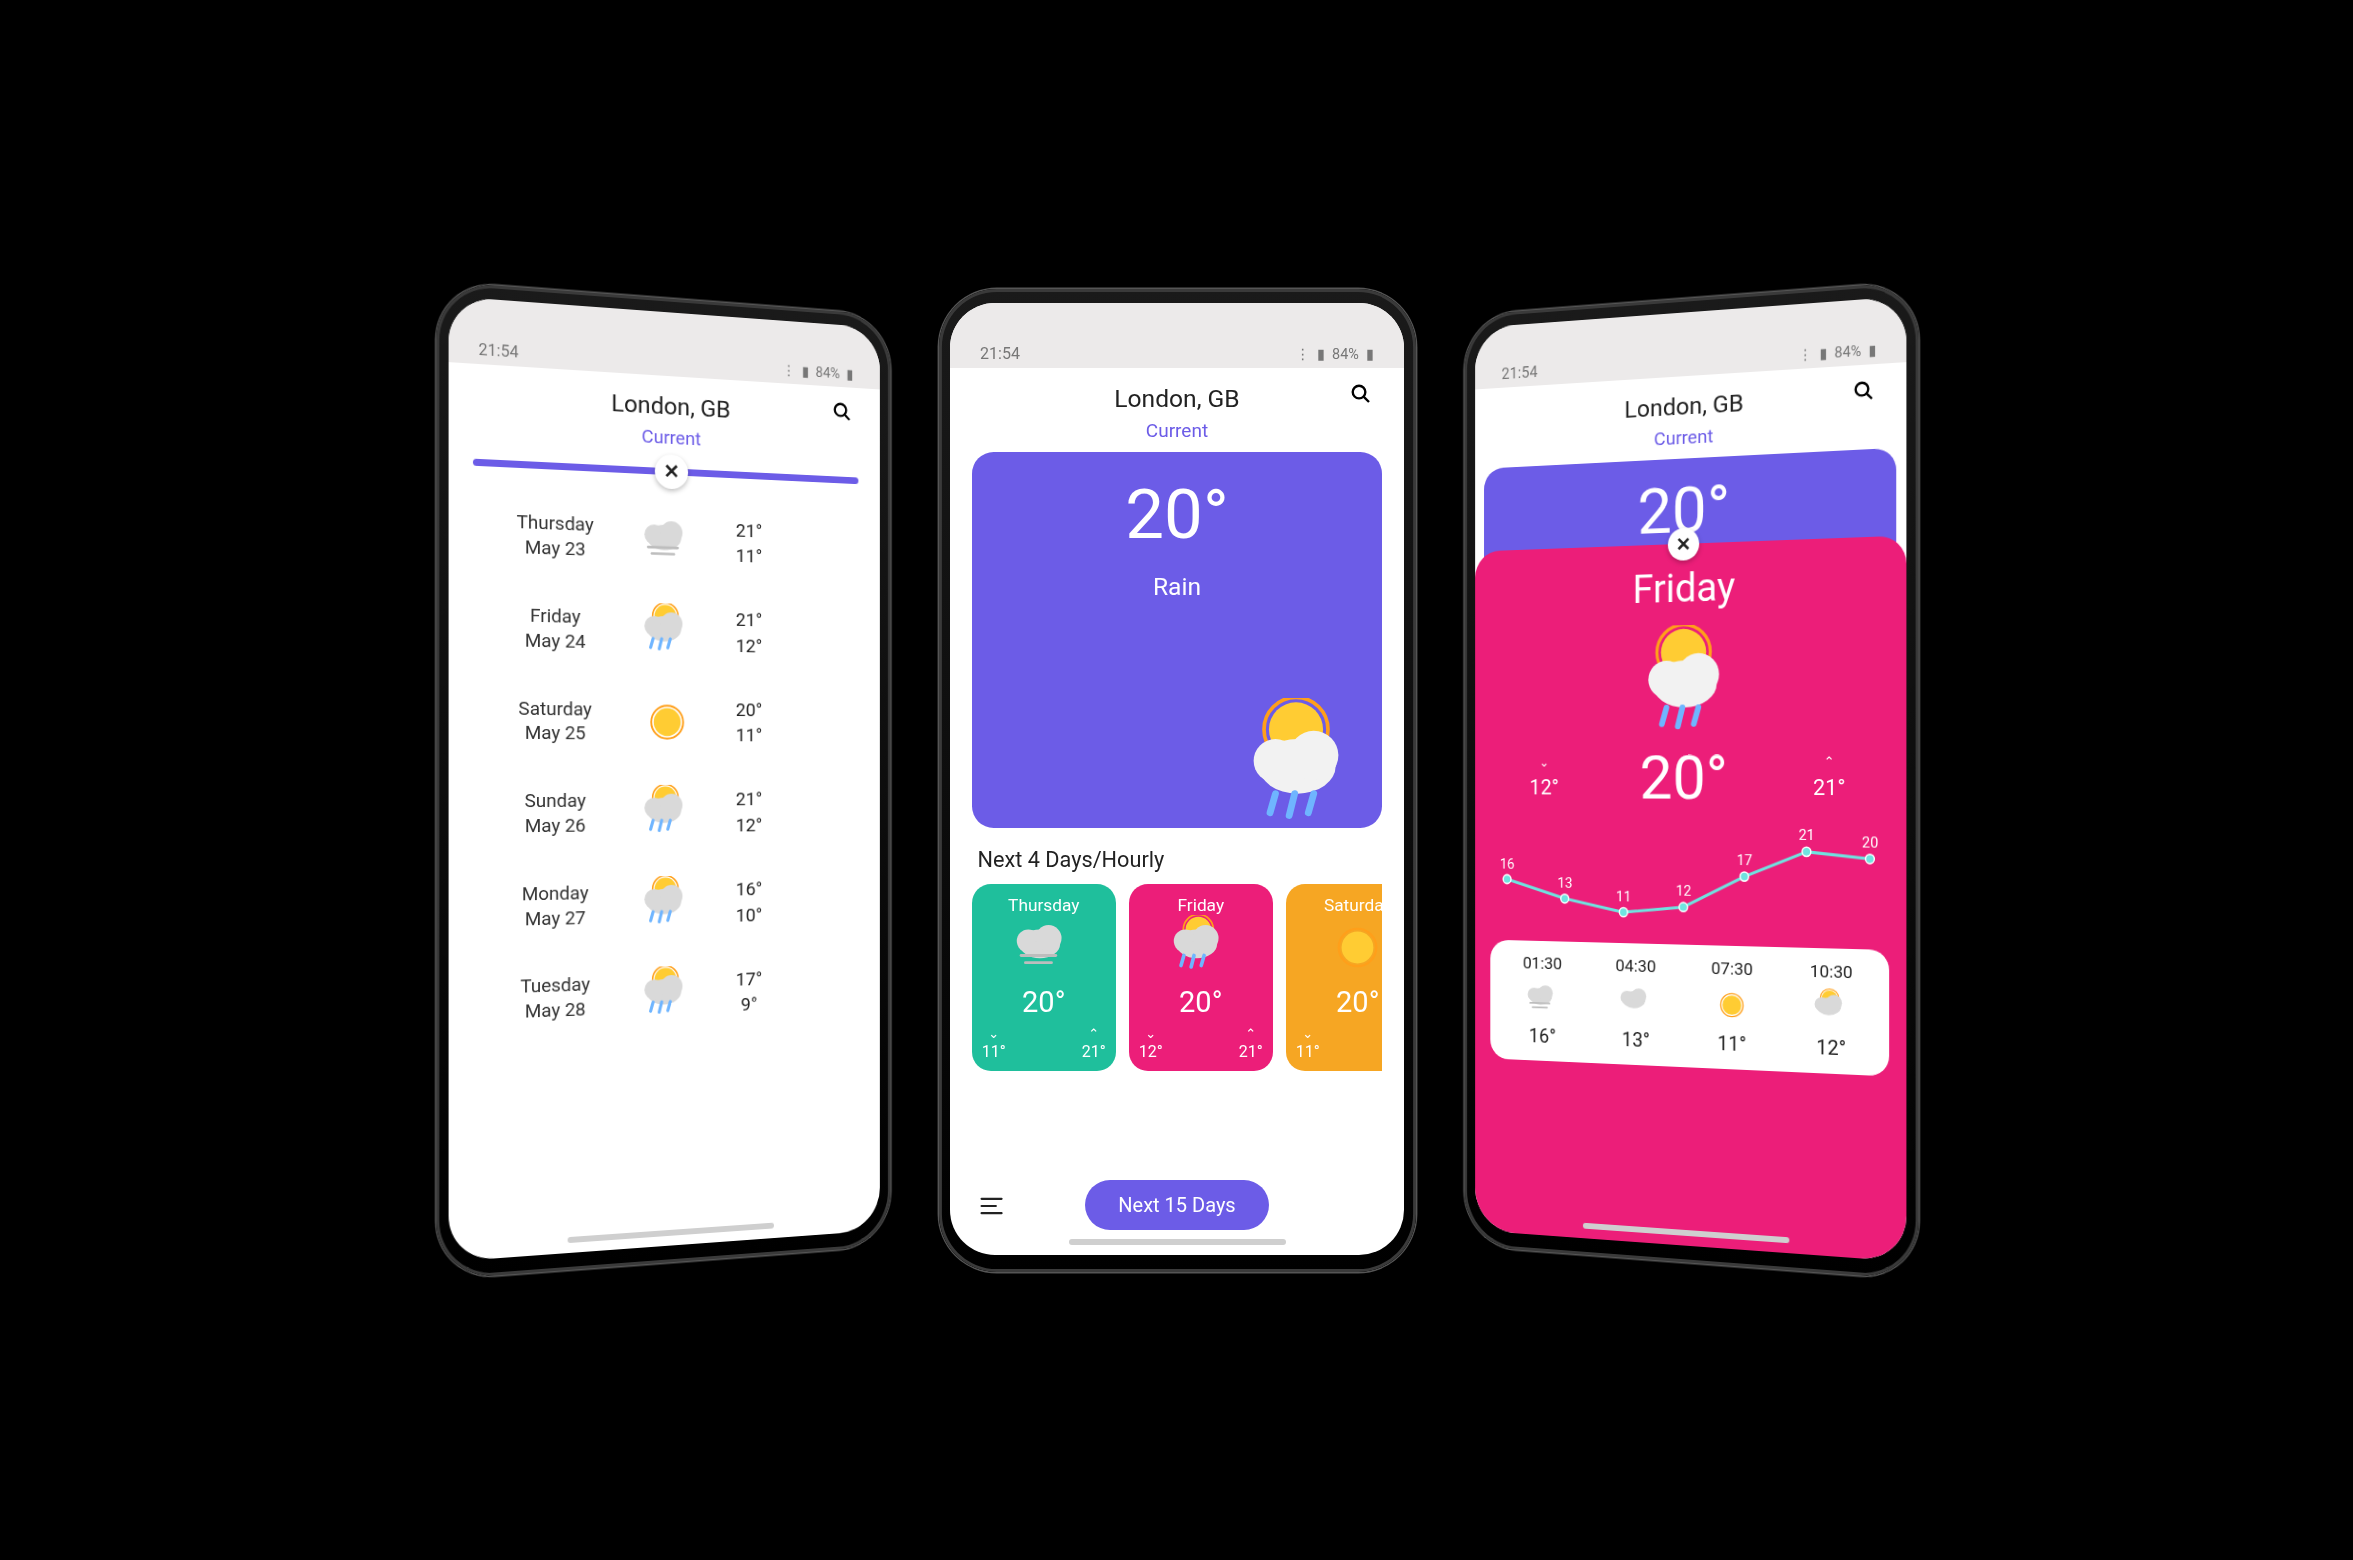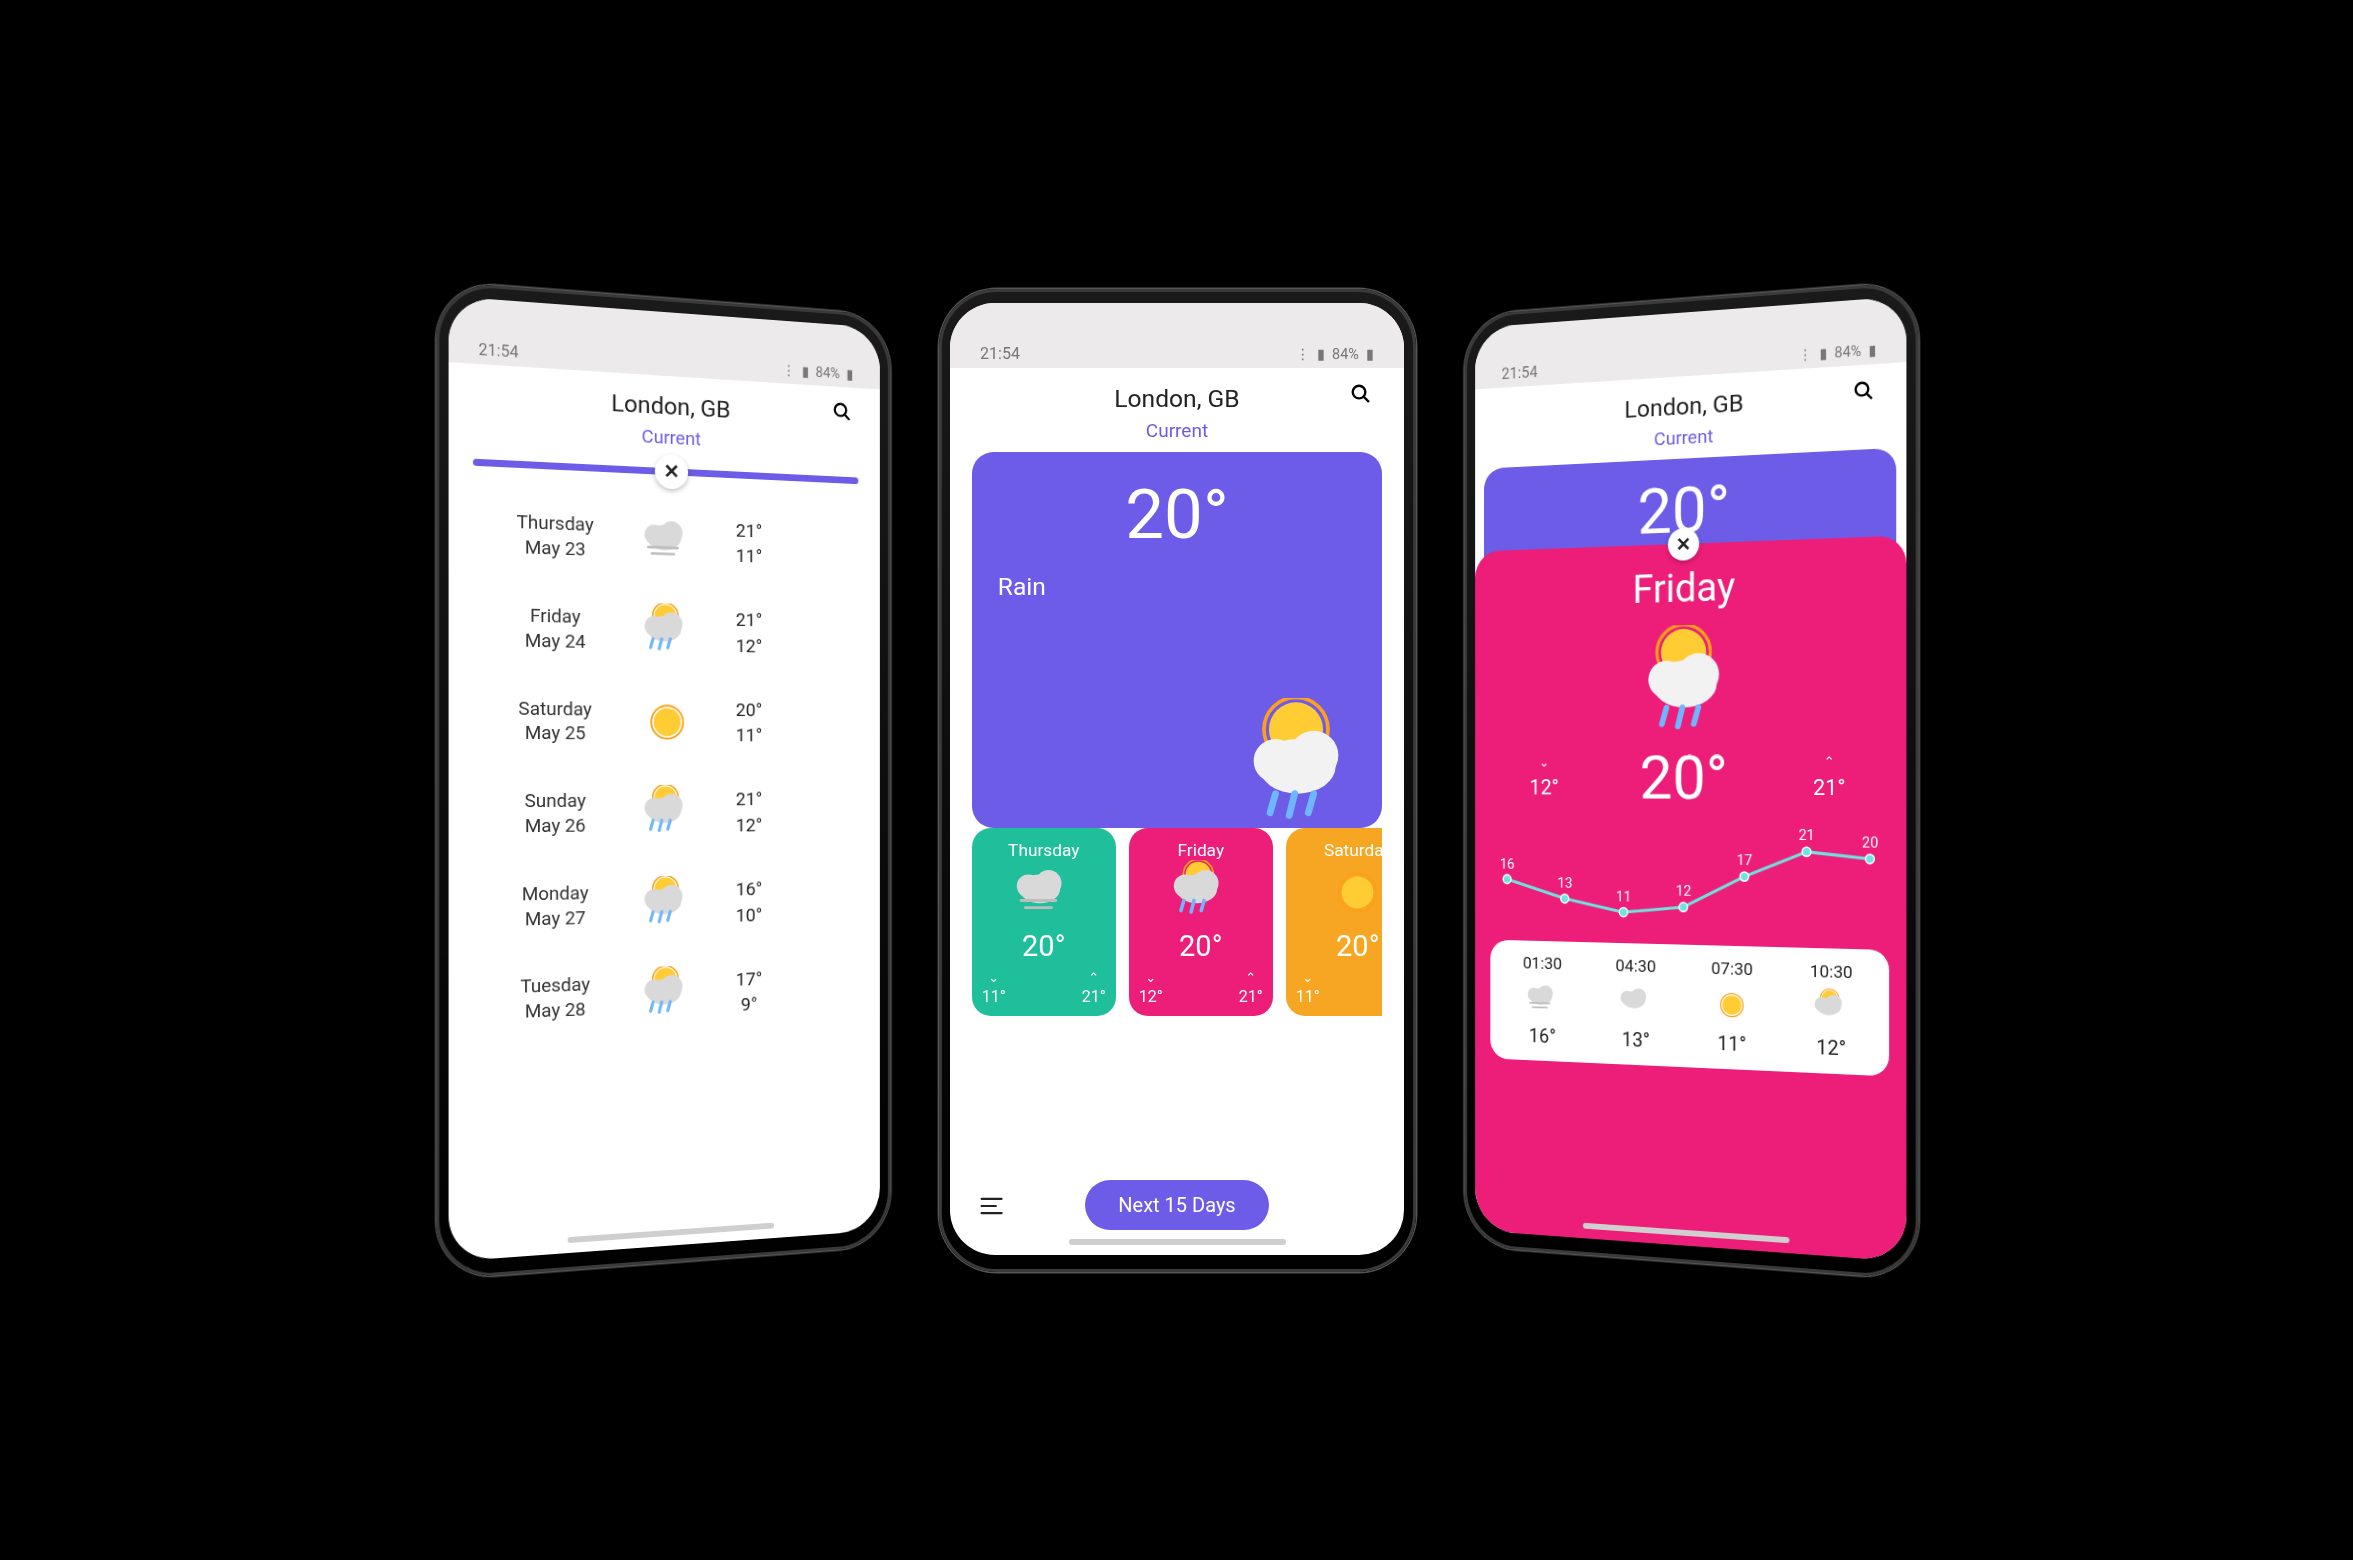--- a/index.html
+++ b/index.html
@@ -113,21 +113,21 @@
   .main2 { flex: 1; padding: 0 21.7px; display: flex; flex-direction: column; }
   .current-card {
     background: #6c5ce7;
     border-radius: 21.7px;
     color: #fff;
     padding: 21.7px 26px 14.4px 26px;
     position: relative;
     height: 376px;
   }
   .current-card .bigtemp { font-size: 69px; text-align: center; font-weight: 400; }
-  .current-card .cond { text-align: left; font-size: 24.6px; margin-top: 17.3px; }
+  .current-card .cond { text-align: center; font-size: 24.6px; margin-top: 17.3px; }
   .current-card .meta { margin-top: 40px; font-size: 19px; line-height: 2; }
   .current-card .art {
     position: absolute; right: 14.4px; bottom: 7.2px;
   }
 
   .section-title { font-size: 21.7px; color: #222; padding: 19px 5.8px 11.6px 5.8px; }
   .cards-row { display: flex; gap: 13px; overflow: hidden; }
   .mini-card {
     flex: 0 0 144px;
     border-radius: 19px;
@@ -397,20 +397,21 @@
         <div class="cond">Rain</div>
         <div class="art wicon">
           <svg width="144" height="123" viewBox="0 0 90 90">
             <use href="#ic-sun" transform="translate(18,-4) scale(.9)"></use>
             <use href="#ic-cloud-white" transform="translate(6,10)"></use>
             <use href="#ic-rain" transform="translate(8,14)"></use>
           </svg>
         </div>
       </div>
 
+      <div class="section-title">Next 4 Days/Hourly</div>
       <div class="cards-row" id="cardsrow">
           <div class="mini-card" style="background: rgb(31, 191, 156);">
             <div class="day">Thursday</div>
             <div class="wicon">
               <svg width="65" height="65" viewBox="0 0 90 90">
                 <use href="#ic-cloud"></use>
                 <use href="#ic-foglines"></use>
               </svg>
             </div>
             <div class="bigt">20°</div>

